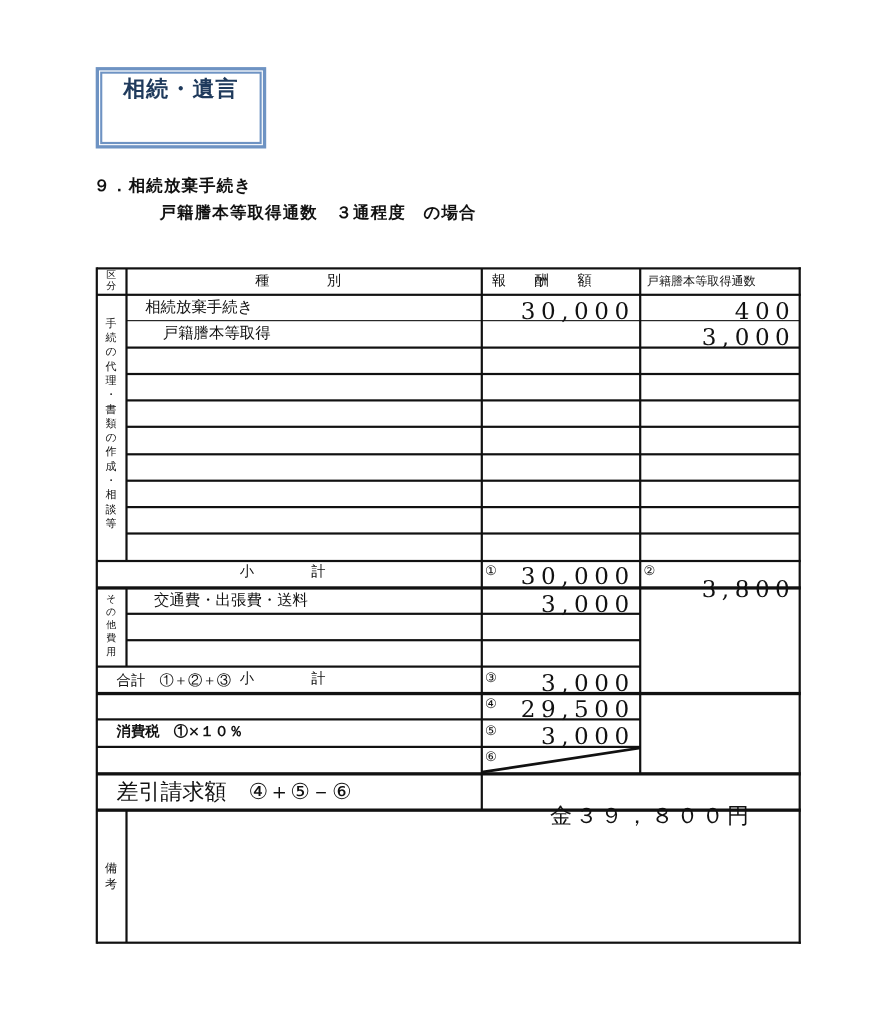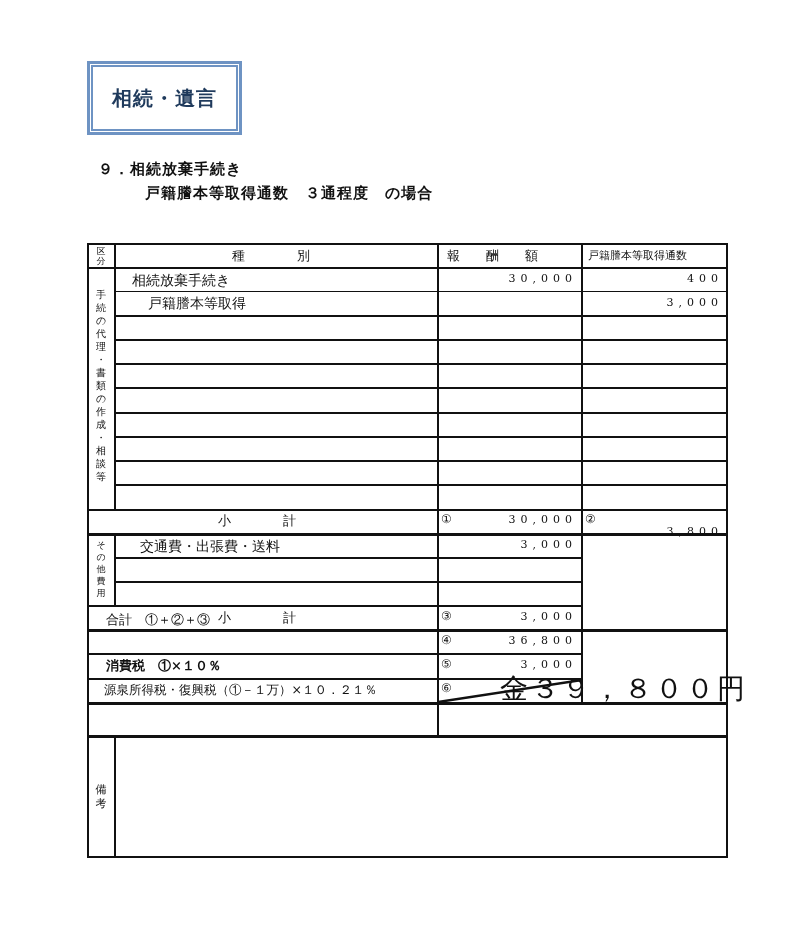--- a/index.html
+++ b/index.html
@@ -1,28 +1,28 @@
 <!DOCTYPE html>
 <html><head>
 <meta charset="utf-8">
 <style>
   html, body { margin:0; padding:0; background:#ffffff; }
   body { width:793px; height:936px; position:relative; overflow:hidden;
          font-family: "DejaVu Serif", "Liberation Serif", serif; color:#111; }
   .badge { position:absolute; left:87px; top:61px; width:155px; height:74px;
            background:#6e93c3; box-sizing:border-box; padding:4px; }
   .badge-inner { width:100%; height:100%; background:#fff; box-sizing:border-box;
-           border:2px solid #6e93c3; outline:1px solid #fff; display:flex; align-items:center; justify-content:center; }
+           border:2px solid #6e93c3; outline:1px solid #fff; display:flex; justify-content:center; }
   .badge-text { font-family:"DejaVu Sans", sans-serif; font-weight:bold; font-size:20px; color:#1f3a5c; letter-spacing:1px; }
-  .title1 { position:absolute; left:98px; top:160px; font-family:"DejaVu Sans", sans-serif; font-weight:bold; font-size:15px; letter-spacing:1px; }
+  .title1 { position:absolute; left:85px; top:160px; font-family:"DejaVu Sans", sans-serif; font-weight:bold; font-size:15px; letter-spacing:1px; }
   .title2 { position:absolute; left:145px; top:184px; font-family:"DejaVu Sans", sans-serif; font-weight:bold; font-size:15px; letter-spacing:1px; white-space:pre; }
   .tbl { position:absolute; left:0; top:0; width:793px; height:936px; }
   .ln { position:absolute; background:#111; }
   .txt { position:absolute; font-size:14px; white-space:pre; line-height:1; }
-  .num { position:absolute; font-size:11px; letter-spacing:5px; text-align:left; white-space:pre; line-height:1; }
+  .num { position:absolute; font-size:21px; letter-spacing:5px; text-align:left; white-space:pre; line-height:1; }
   .circ { position:absolute; font-size:12px; line-height:1; }
   .vert { position:absolute; font-size:10px; line-height:13px; text-align:center; width:26px; }
   .small { position:absolute; font-size:9px; line-height:10px; text-align:center; }
 </style>
 </head>
 <body>
 
 <div class="badge">
   <div class="badge-inner">
     <span class="badge-text">相続・遺言</span>
@@ -121,29 +121,29 @@
     </div>
   <div class="txt" style="left:140px;top:539px;">交通費・出張費・送料</div>
   <div class="num" style="right:216px;top:539px;">3,000</div>
 
   <div class="txt" style="left:218px;top:611px;font-size:13px;">小　　　　計</div>
   <div class="circ" style="left:441px;top:610px;">③</div>
   <div class="num" style="right:216px;top:611px;">3,000</div>
 
   <div class="txt" style="left:106px;top:613px;font-size:13px;">合計　①＋②＋③</div>
   <div class="circ" style="left:441px;top:634px;">④</div>
-  <div class="num" style="right:216px;top:635px;">36,800</div>
+  <div class="num" style="right:216px;top:635px;">29,500</div>
 
   <div class="txt" style="left:106px;top:659px;font-size:13px;font-weight:bold;">消費税　①×１０％</div>
   <div class="circ" style="left:441px;top:658px;">⑤</div>
   <div class="num" style="right:216px;top:659px;">3,000</div>
 
-  <div class="txt" style="left:104px;top:684px;font-size:12.5px;">源泉所得税・復興税（①－１万）×１０．２１％</div>
   <div class="circ" style="left:441px;top:682px;">⑥</div>
 
-  <div class="txt" style="left:500px;top:677px;font-size:28px;letter-spacing:3px;font-family:Liberation Mono, monospace;">金３９，８００円</div>
+  <div class="txt" style="left:106px;top:709px;font-size:20px;font-family:'DejaVu Sans', sans-serif;">差引請求額　④＋⑤－⑥</div>
+  <div class="txt" style="left:500px;top:732px;font-size:20px;letter-spacing:3px;font-family:Liberation Serif, serif;">金３９，８００円</div>
 
   <div class="vert" style="left:89px;top:783px;width:24px;font-size:11px;line-height:14px;">
       <div>備</div>
       <div>考</div>
     </div>
   <div class="txt" style="left:118px;top:740px;width:605px;height:112px;"></div>
 </div>
 
 </body></html>

